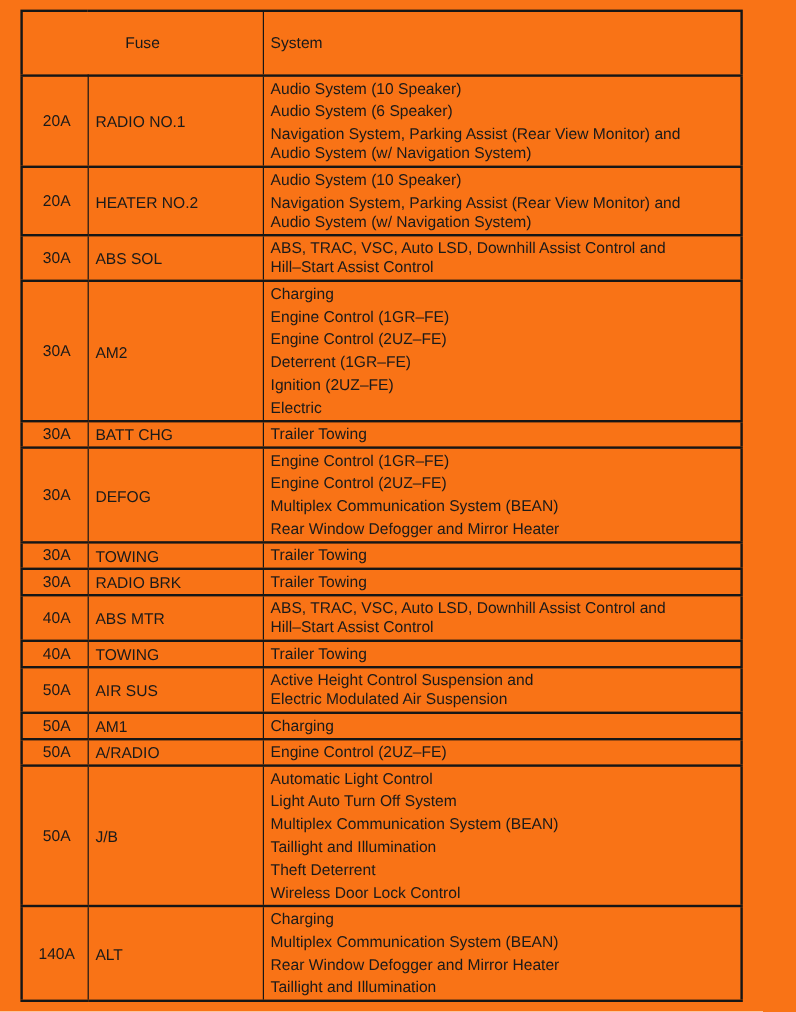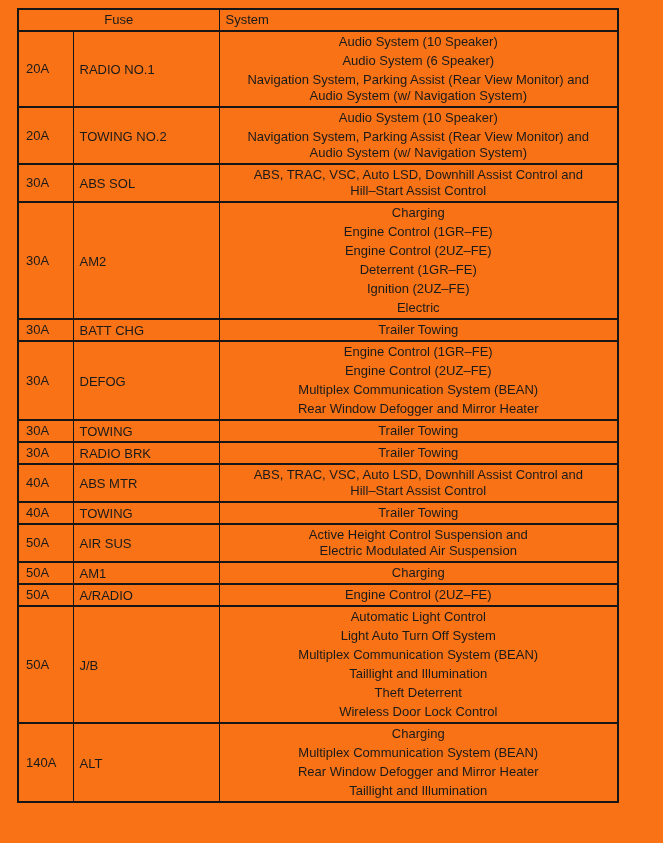--- a/index.html
+++ b/index.html
@@ -35,34 +35,34 @@
     font-weight: normal;
     vertical-align: middle;
   }
   th.h-fuse {
     text-align: center;
     padding: 2px 4px;
     line-height: 16px;
   }
   th.h-system {
     text-align: left;
-    padding: 2px 6px;
+    padding: 18px 6px;
     line-height: 16px;
   }
   td.amp {
     padding: 2px 4px 2px 7px;
     line-height: 16px;
+    text-align: center;
   }
   td.fname {
     padding: 2px 4px 0 6px;
     line-height: 16px;
   }
   td.systems {
     padding: 2px 6px;
-    text-align: center;
   }
   .entry {
     line-height: 16px;
     white-space: pre-line;
   }
   .entry + .entry {
     margin-top: 3px;
   }
 </style>
 </head>
@@ -87,21 +87,21 @@
           <td class="fname">RADIO NO.1</td>
           <td class="systems">
             <div class="entry">Audio System (10 Speaker)</div>
             <div class="entry">Audio System (6 Speaker)</div>
             <div class="entry">Navigation System, Parking Assist (Rear View Monitor) and
 Audio System (w/ Navigation System)</div>
           </td>
         </tr>
         <tr>
           <td class="amp">20A</td>
-          <td class="fname">TOWING NO.2</td>
+          <td class="fname">HEATER NO.2</td>
           <td class="systems">
             <div class="entry">Audio System (10 Speaker)</div>
             <div class="entry">Navigation System, Parking Assist (Rear View Monitor) and
 Audio System (w/ Navigation System)</div>
           </td>
         </tr>
         <tr>
           <td class="amp">30A</td>
           <td class="fname">ABS SOL</td>
           <td class="systems">

